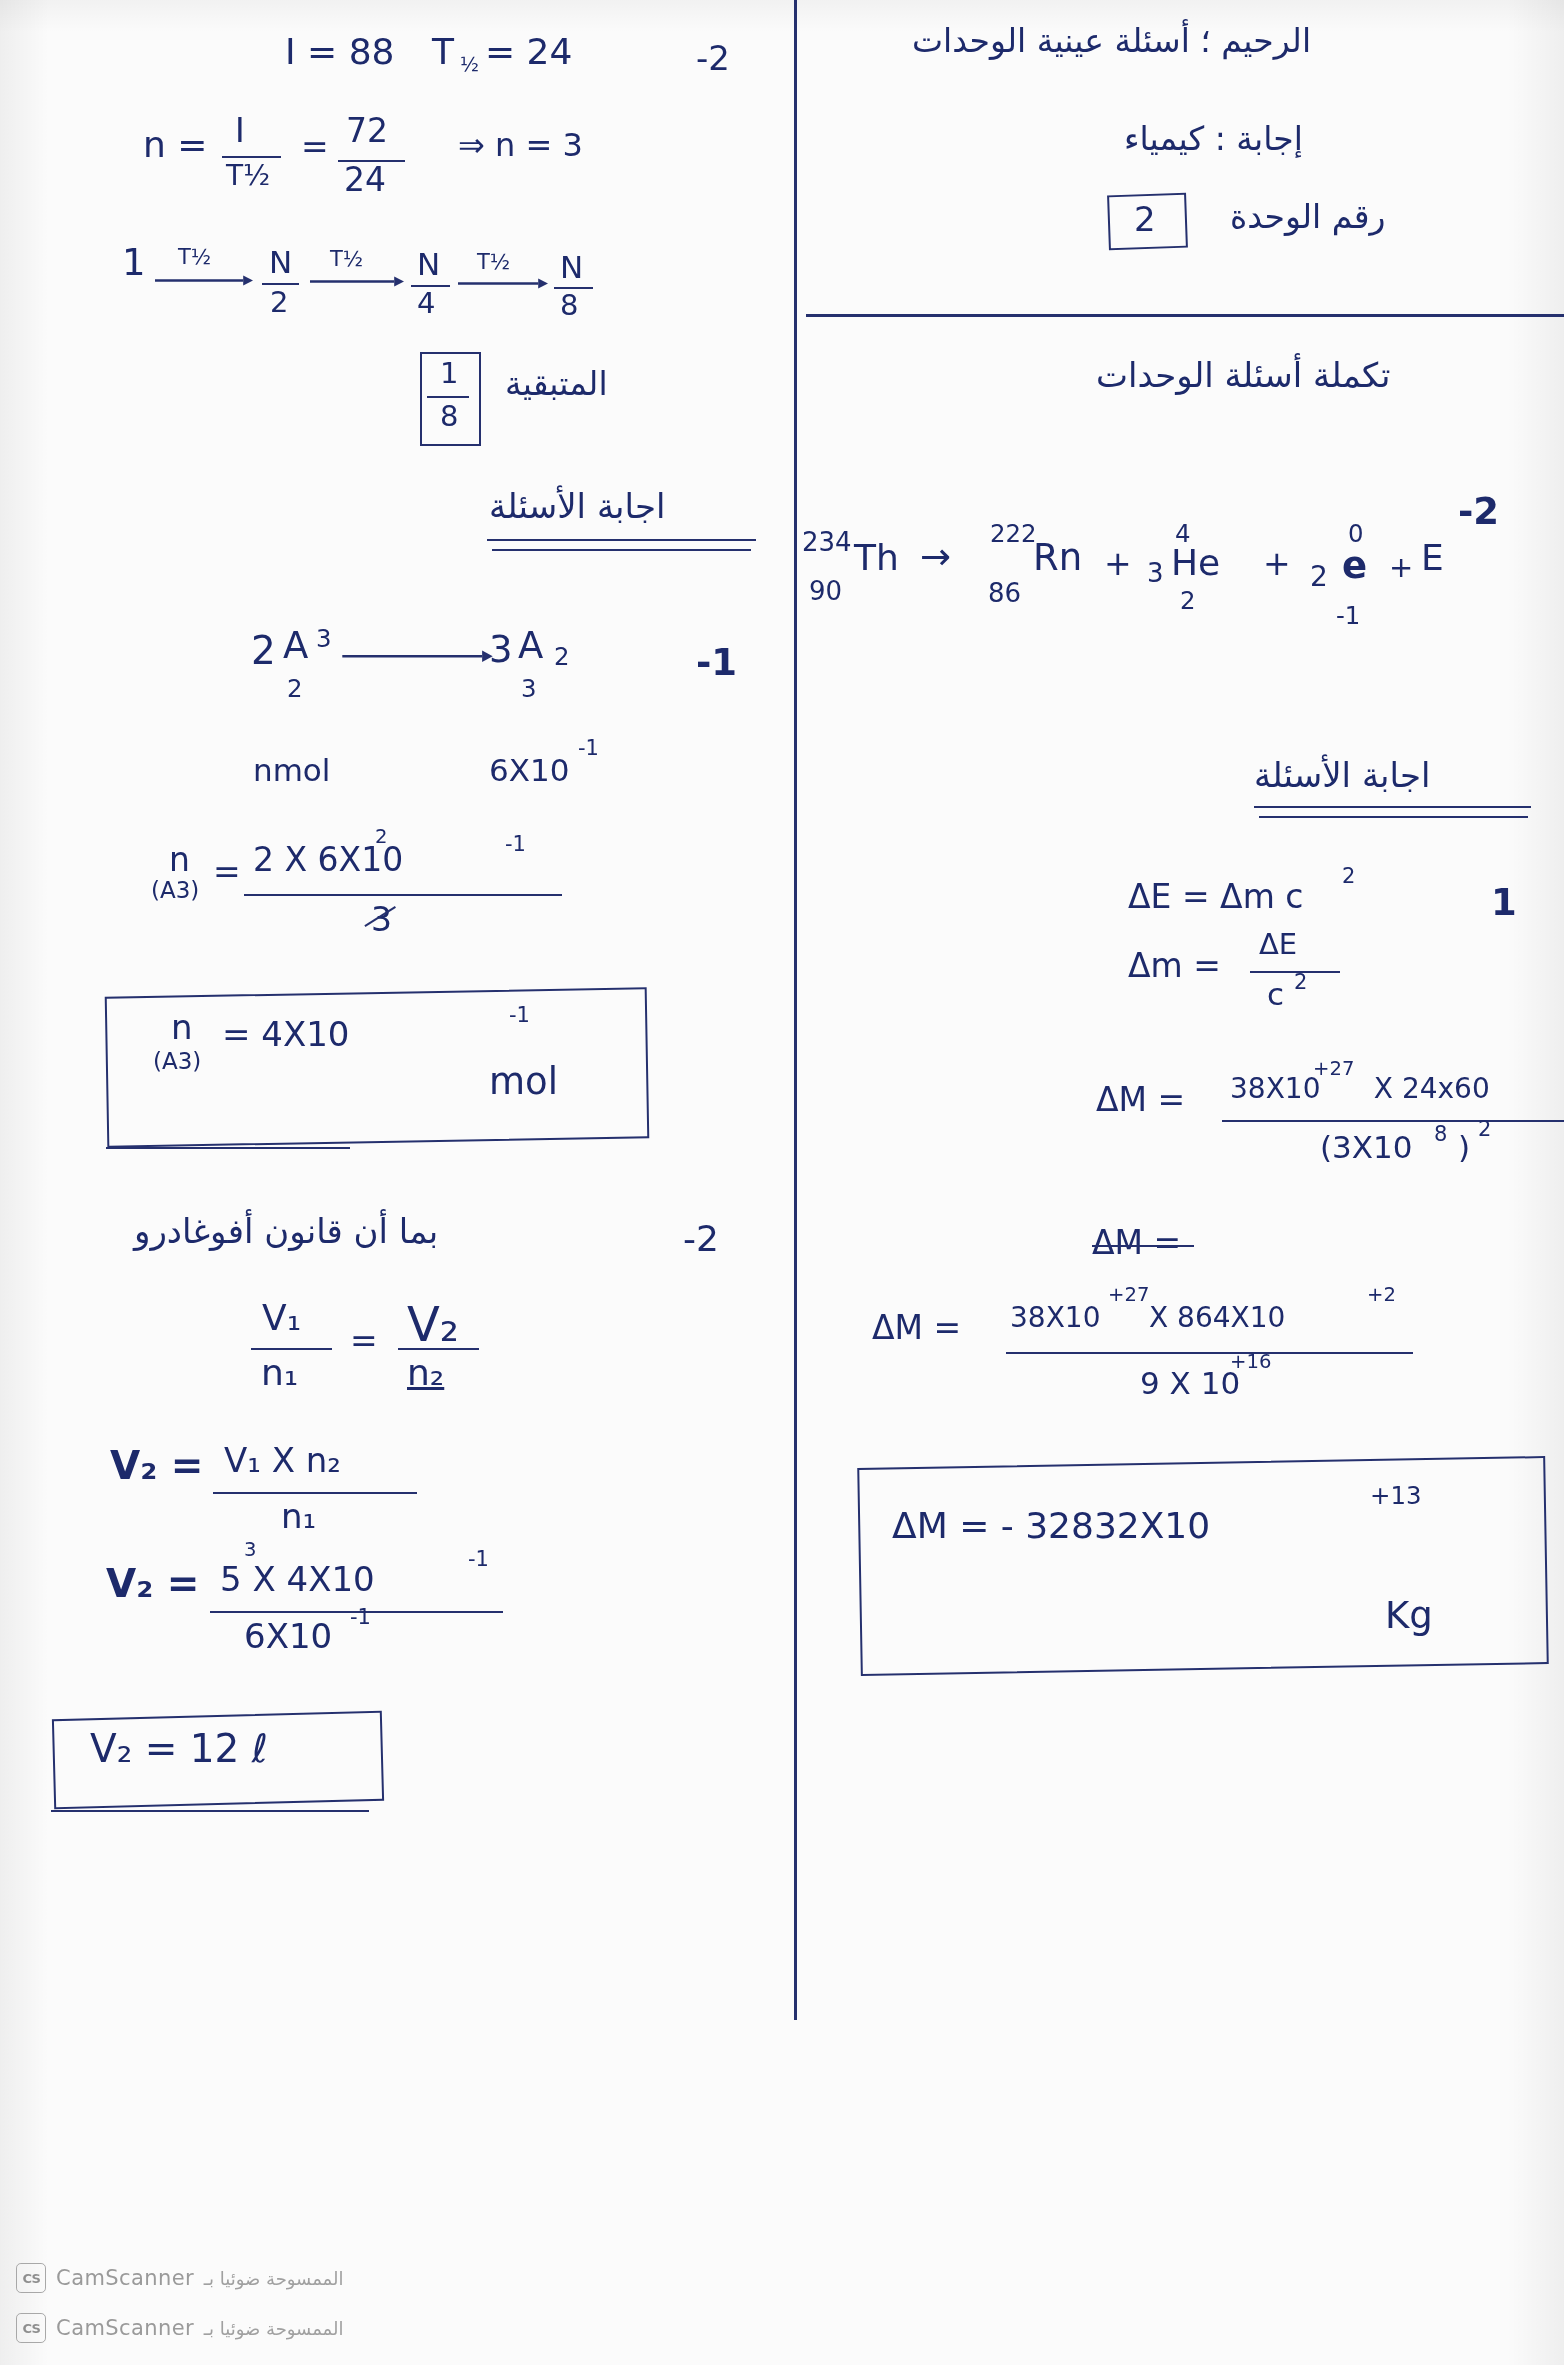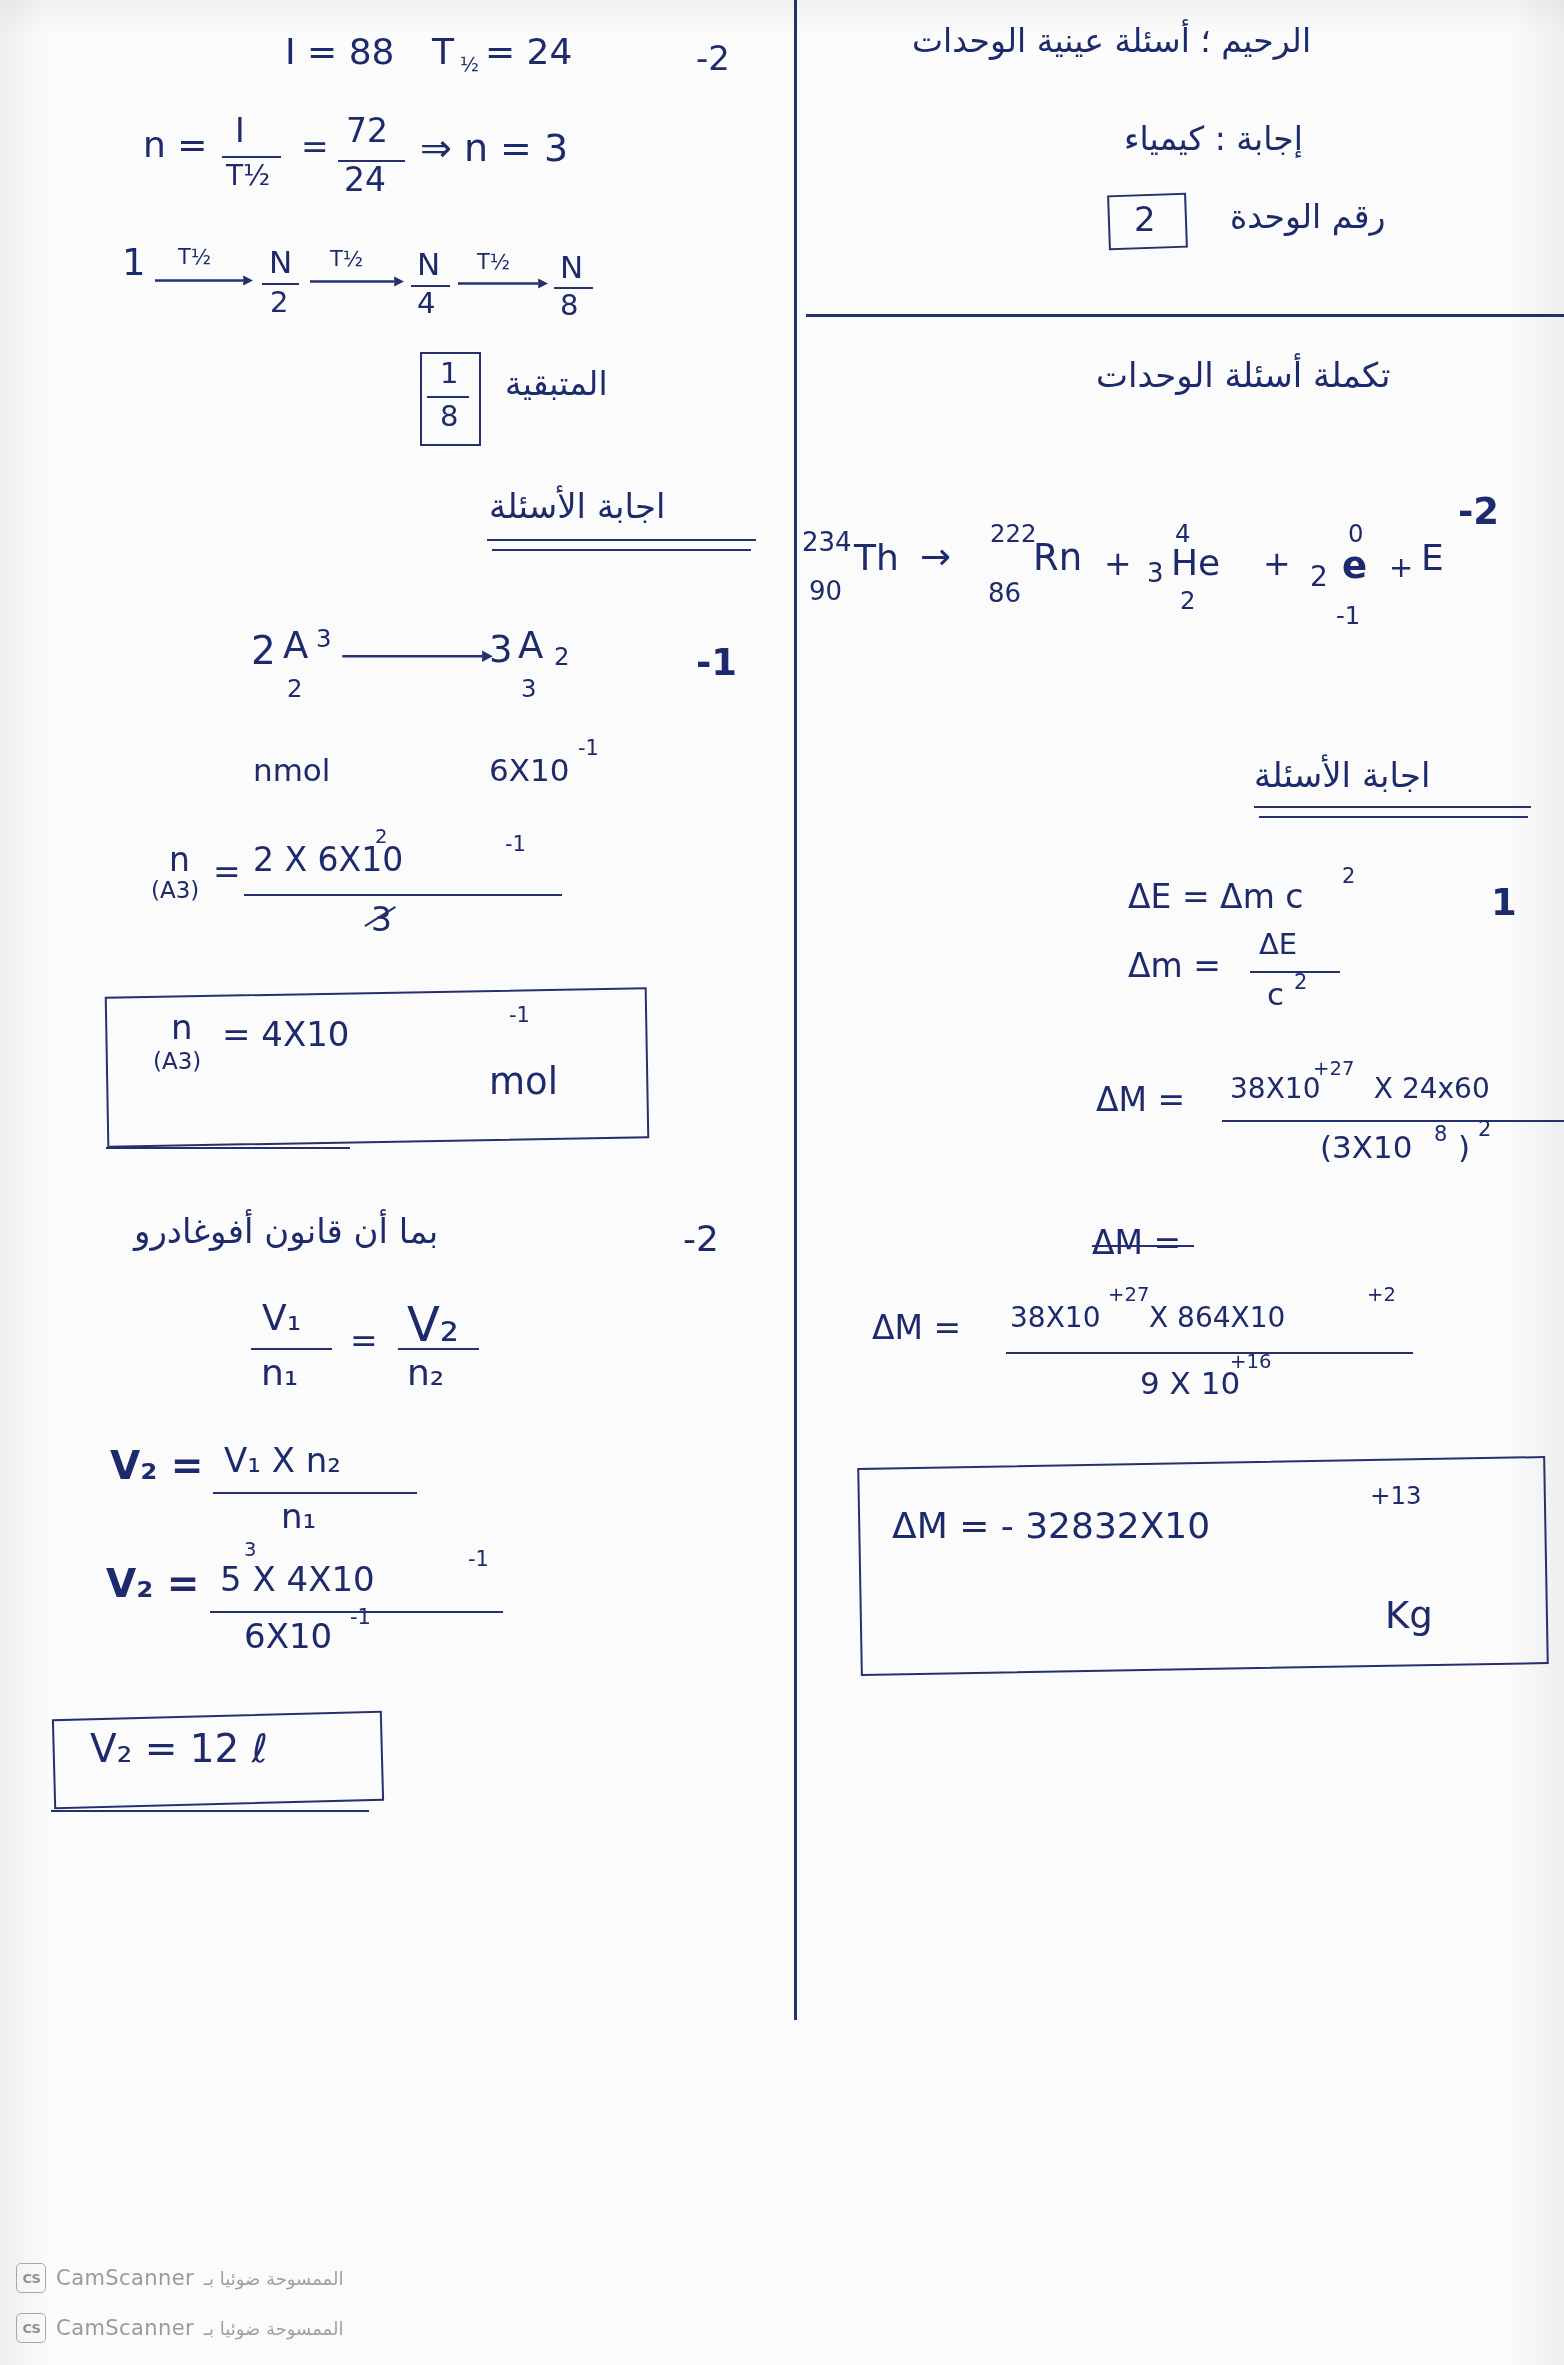--- a/index.html
+++ b/index.html
@@ -189,21 +189,21 @@
   <div class="ink" style="left:485px; top:33px; font-size:36px;">= 24</div>
 
   <div class="ink" style="left:143px; top:126px; font-size:36px;">n =</div>
   <div class="ink" style="left:235px; top:114px; font-size:33px;">I</div>
   <div class="fracbar" style="left:222px; top:156px; width:59px;"></div>
   <div class="ink" style="left:226px; top:161px; font-size:28px;">T½</div>
   <div class="ink" style="left:301px; top:130px; font-size:33px;">=</div>
   <div class="ink" style="left:346px; top:114px; font-size:33px;">72</div>
   <div class="fracbar" style="left:338px; top:160px; width:67px;"></div>
   <div class="ink" style="left:344px; top:163px; font-size:33px;">24</div>
-  <div class="ink" style="left:420px; top:129px; font-size:38px;">⇒ n = 3</div>
+  <div class="ink" style="left:458px; top:129px; font-size:32px;">⇒ n = 3</div>
 
   <div class="ink" style="left:122px; top:244px; font-size:37px;">1</div>
   <svg class="arrow" style="left:155px; top:269px;" width="98" height="23" viewBox="0 0 120 28">
     <line x1="0" y1="14" x2="108" y2="14" stroke="#25306e" stroke-width="3"></line>
     <polygon points="108,8 120,14 108,20" fill="#25306e"></polygon>
   </svg>
   <div class="ink" style="left:178px; top:246px; font-size:21px;">T½</div>
   <div class="ink" style="left:269px; top:246px; font-size:31px;">N</div>
   <div class="fracbar" style="left:262px; top:283px; width:37px;"></div>
   <div class="ink" style="left:270px; top:287px; font-size:29px;">2</div>
@@ -274,21 +274,21 @@
 
   <div class="ink" style="left:683px; top:1220px; font-size:36px;">-2</div>
   <div class="ink ar" style="left:134px; top:1214px; font-size:34px;">بما أن قانون أفوغادرو</div>
 
   <div class="ink" style="left:262px; top:1299px; font-size:36px;">V₁</div>
   <div class="fracbar" style="left:251px; top:1348px; width:81px;"></div>
   <div class="ink" style="left:261px; top:1354px; font-size:36px;">n₁</div>
   <div class="ink" style="left:350px; top:1324px; font-size:33px;">=</div>
   <div class="ink" style="left:407px; top:1299px; font-size:48px;">V₂</div>
   <div class="fracbar" style="left:398px; top:1348px; width:81px;"></div>
-  <div class="ink" style="left:407px; top:1354px; font-size:36px;">n₂</div>
+  <div class="ink" style="left:407px; top:1354px; font-size:36px;text-decoration:underline;">n₂</div>
 
   <div class="ink" style="left:110px; top:1446px; font-size:39px; font-weight:600;">V₂ =</div>
   <div class="ink" style="left:224px; top:1443px; font-size:34px;">V₁ X n₂</div>
   <div class="fracbar" style="left:213px; top:1492px; width:204px;"></div>
   <div class="ink" style="left:281px; top:1499px; font-size:34px;">n₁</div>
 
   <div class="ink" style="left:106px; top:1564px; font-size:39px; font-weight:600;">V₂ =</div>
   <div class="ink" style="left:220px; top:1562px; font-size:34px;">5 X 4X10</div>
   <div class="ink" style="left:468px; top:1548px; font-size:21px;">-1</div>
   <div class="ink" style="left:244px; top:1540px; font-size:19.6px;">3</div>

